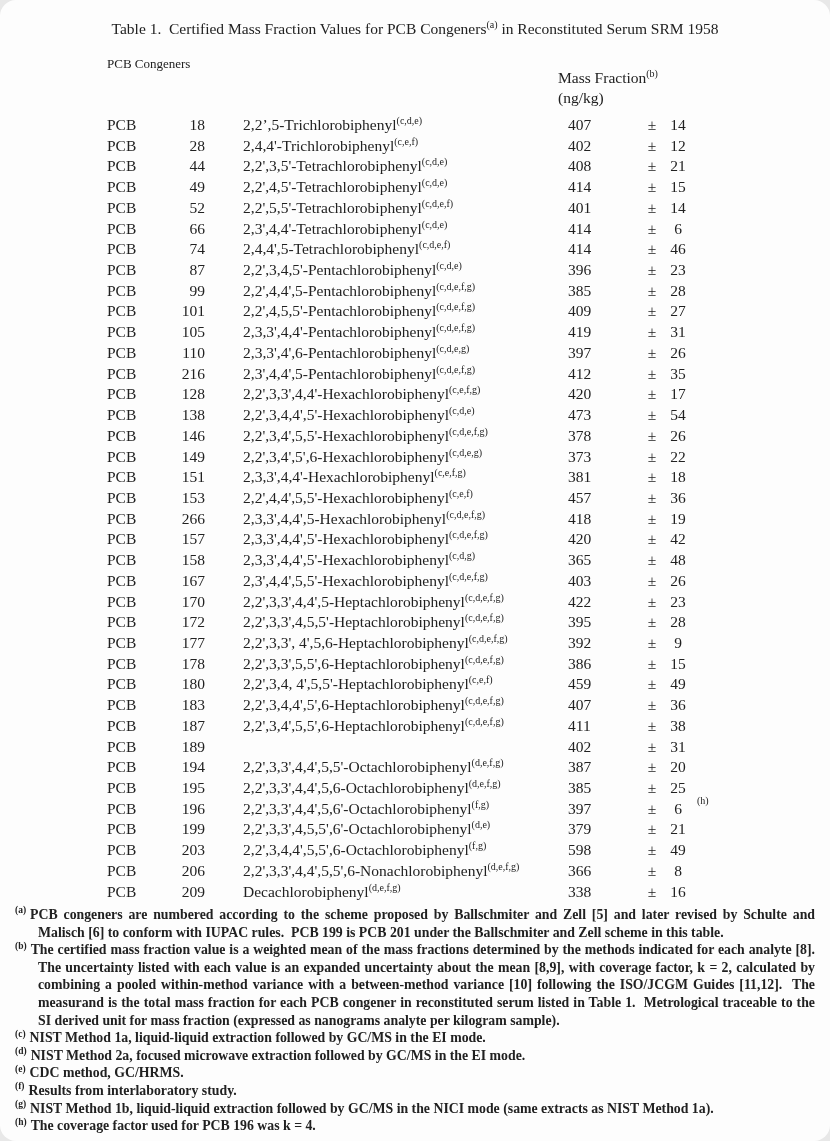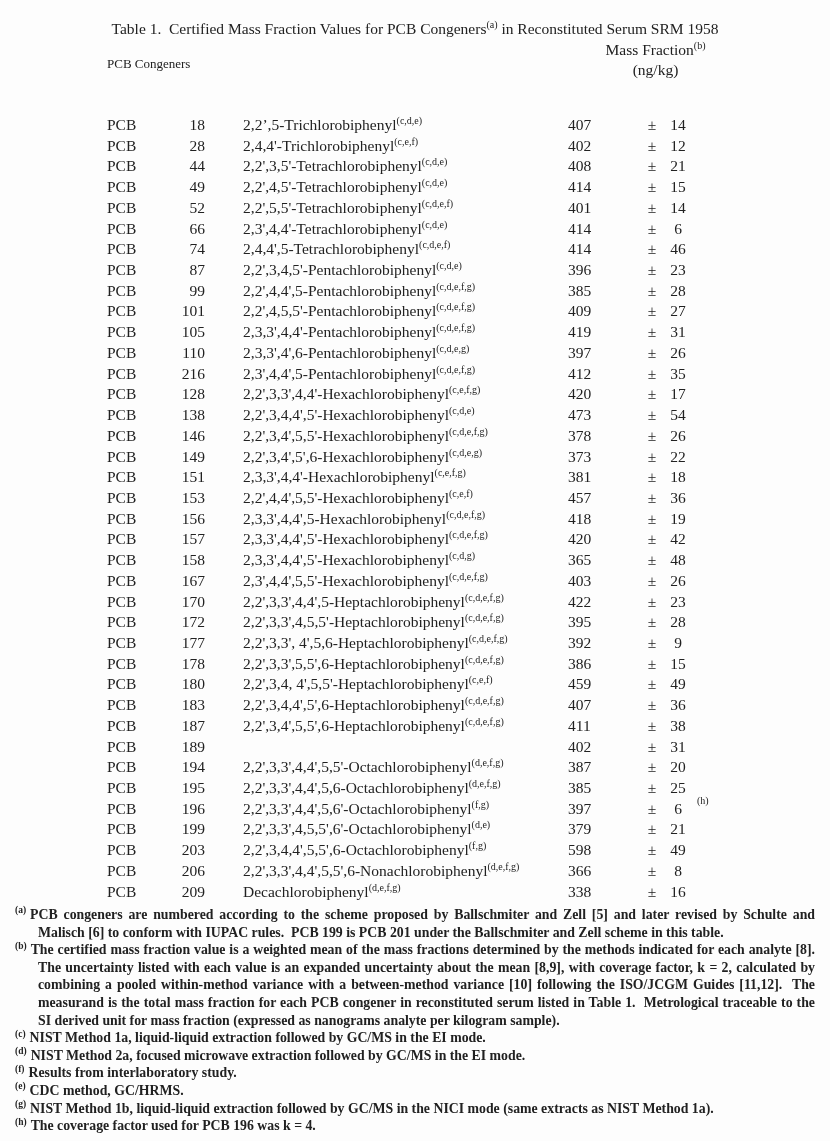--- a/index.html
+++ b/index.html
@@ -4,37 +4,38 @@
 <style>
   html,body { margin:0; padding:0; background:#e8e8e8; }
   .page {
     position:relative;
     width:830px; height:1141px;
     margin:0 auto;
     background:#fdfdfd;
     font-family:"Liberation Serif", serif;
     color:#212121;
     overflow:hidden;
+    border-radius:16px;
   }
   sup { font-size:10px; line-height:0; }
 
   .doc-title {
     position:absolute; left:0; right:0; top:20px;
     text-align:center;
     font-size:15.5px;
     white-space:pre;
   }
 
   .hdr-left {
     position:absolute; left:107px; top:56px;
     font-size:13px;
   }
   .hdr-right {
-    position:absolute; left:558px; width:195px; top:40px;
-    text-align:center;
+    position:absolute; left:558px; width:195px; top:68px;
+    text-align:left;
     font-size:15.5px;
     line-height:20px;
   }
   .hdr-right .unit { display:block; }
 
   .tbody { position:absolute; left:0; top:116px; width:830px; }
   .row { position:relative; height:20.72px; font-size:15.5px; }
   .c-pcb  { position:absolute; left:107px; }
   .c-num  { position:absolute; left:148px; width:57px; text-align:right; }
   .c-name { position:absolute; left:243px; white-space:pre; }
@@ -235,21 +236,21 @@
     <span class="c-pcb">PCB</span>
     <span class="c-num">153</span>
     <span class="c-name"><span class="nm">2,2',4,4',5,5'-Hexachlorobiphenyl</span><sup class="sup">(c,e,f)</sup></span>
     <span class="c-val">457</span>
     <span class="c-pm">±</span>
     <span class="c-unc"><span class="uv">36</span><sup class="sup"></sup></span>
   </div>
 
   <div class="row">
     <span class="c-pcb">PCB</span>
-    <span class="c-num">156</span>
+    <span class="c-num">266</span>
     <span class="c-name"><span class="nm">2,3,3',4,4',5-Hexachlorobiphenyl</span><sup class="sup">(c,d,e,f,g)</sup></span>
     <span class="c-val">418</span>
     <span class="c-pm">±</span>
     <span class="c-unc"><span class="uv">19</span><sup class="sup"></sup></span>
   </div>
 
   <div class="row">
     <span class="c-pcb">PCB</span>
     <span class="c-num">157</span>
     <span class="c-name"><span class="nm">2,3,3',4,4',5'-Hexachlorobiphenyl</span><sup class="sup">(c,d,e,f,g)</sup></span>
@@ -413,22 +414,22 @@
 
   <div class="footnotes">
   <div class="fn"><sup class="fn-marker">(a)</sup><span class="fn-text">PCB congeners are numbered according to the scheme proposed by Ballschmiter and Zell [5] and later revised by Schulte and Malisch [6] to conform with IUPAC rules.  PCB 199 is PCB 201 under the Ballschmiter and Zell scheme in this table.</span></div>
 
   <div class="fn"><sup class="fn-marker">(b)</sup><span class="fn-text">The certified mass fraction value is a weighted mean of the mass fractions determined by the methods indicated for each analyte [8].  The uncertainty listed with each value is an expanded uncertainty about the mean [8,9], with coverage factor, k = 2, calculated by combining a pooled within-method variance with a between-method variance [10] following the ISO/JCGM Guides [11,12].  The measurand is the total mass fraction for each PCB congener in reconstituted serum listed in Table 1.  Metrological traceable to the SI derived unit for mass fraction (expressed as nanograms analyte per kilogram sample).</span></div>
 
   <div class="fn"><sup class="fn-marker">(c)</sup><span class="fn-text">NIST Method 1a, liquid-liquid extraction followed by GC/MS in the EI mode.</span></div>
 
   <div class="fn"><sup class="fn-marker">(d)</sup><span class="fn-text">NIST Method 2a, focused microwave extraction followed by GC/MS in the EI mode.</span></div>
 
+  <div class="fn"><sup class="fn-marker">(e)</sup><span class="fn-text">CDC method, GC/HRMS.</span></div>
+
   <div class="fn"><sup class="fn-marker">(f)</sup><span class="fn-text">Results from interlaboratory study.</span></div>
-
-  <div class="fn"><sup class="fn-marker">(e)</sup><span class="fn-text">CDC method, GC/HRMS.</span></div>
 
   <div class="fn"><sup class="fn-marker">(g)</sup><span class="fn-text">NIST Method 1b, liquid-liquid extraction followed by GC/MS in the NICI mode (same extracts as NIST Method 1a).</span></div>
 
   <div class="fn"><sup class="fn-marker">(h)</sup><span class="fn-text">The coverage factor used for PCB 196 was k = 4.</span></div>
 </div>
 
 </div>
 
 </body></html>

